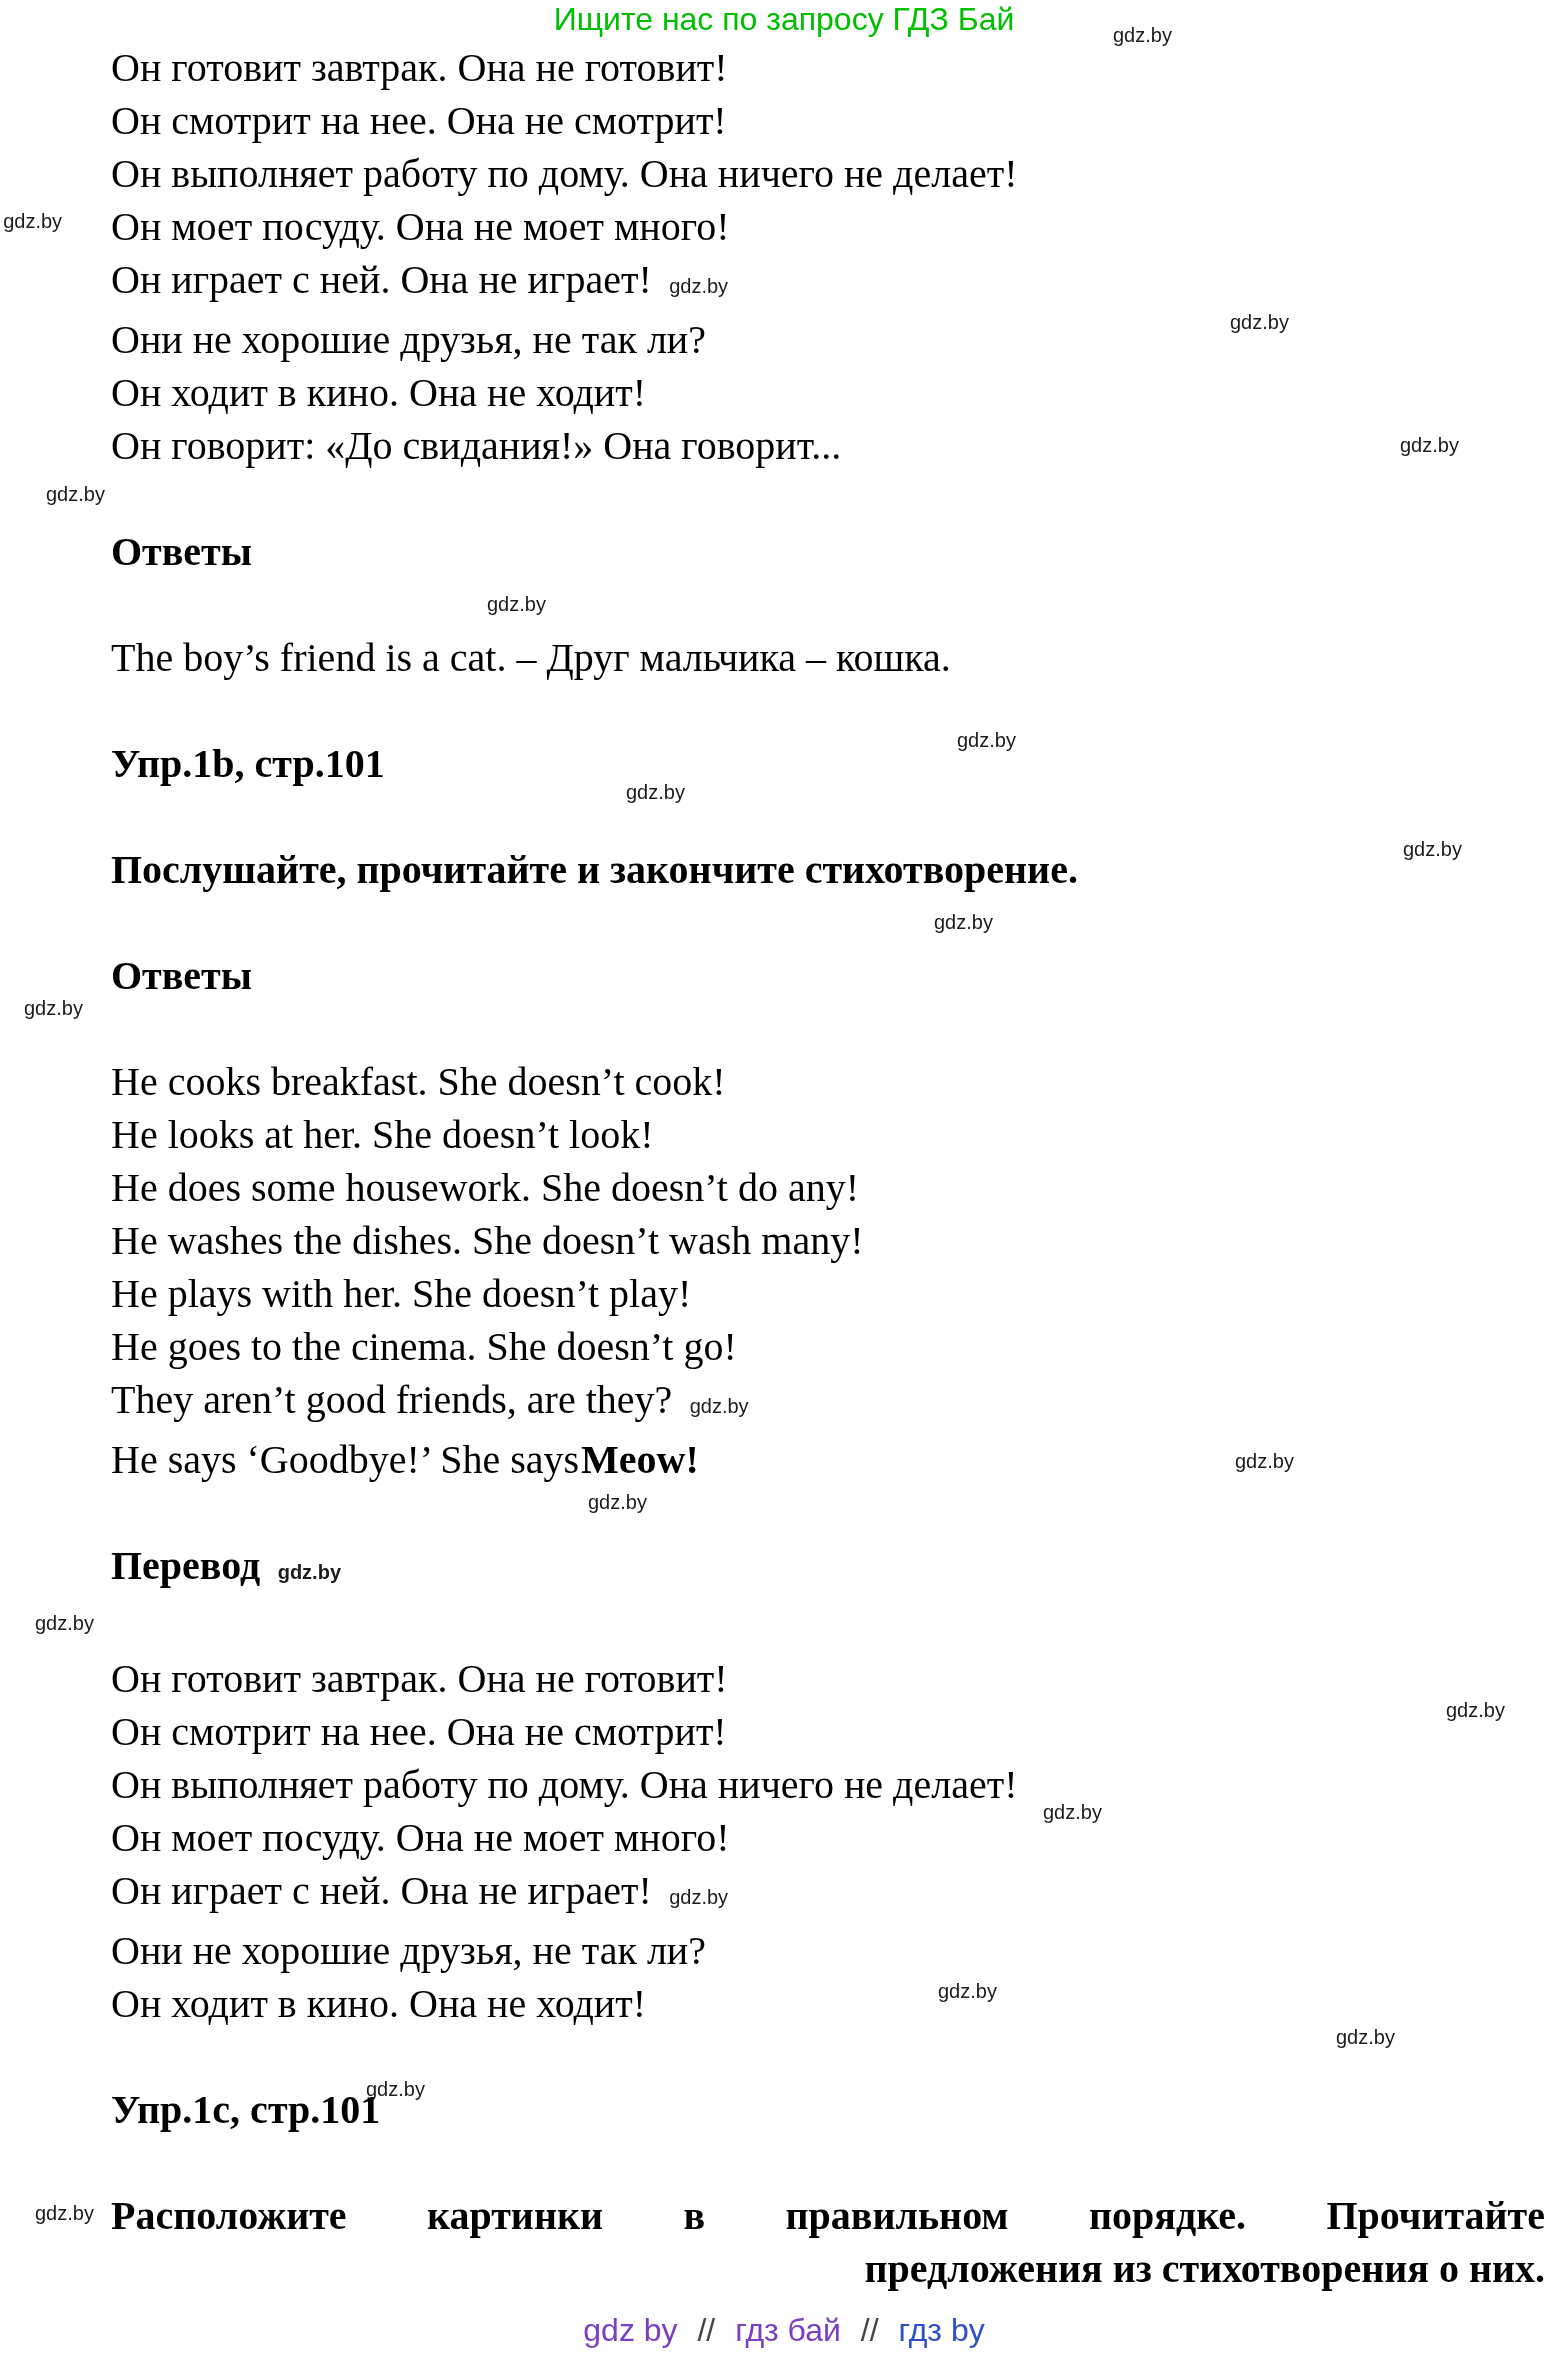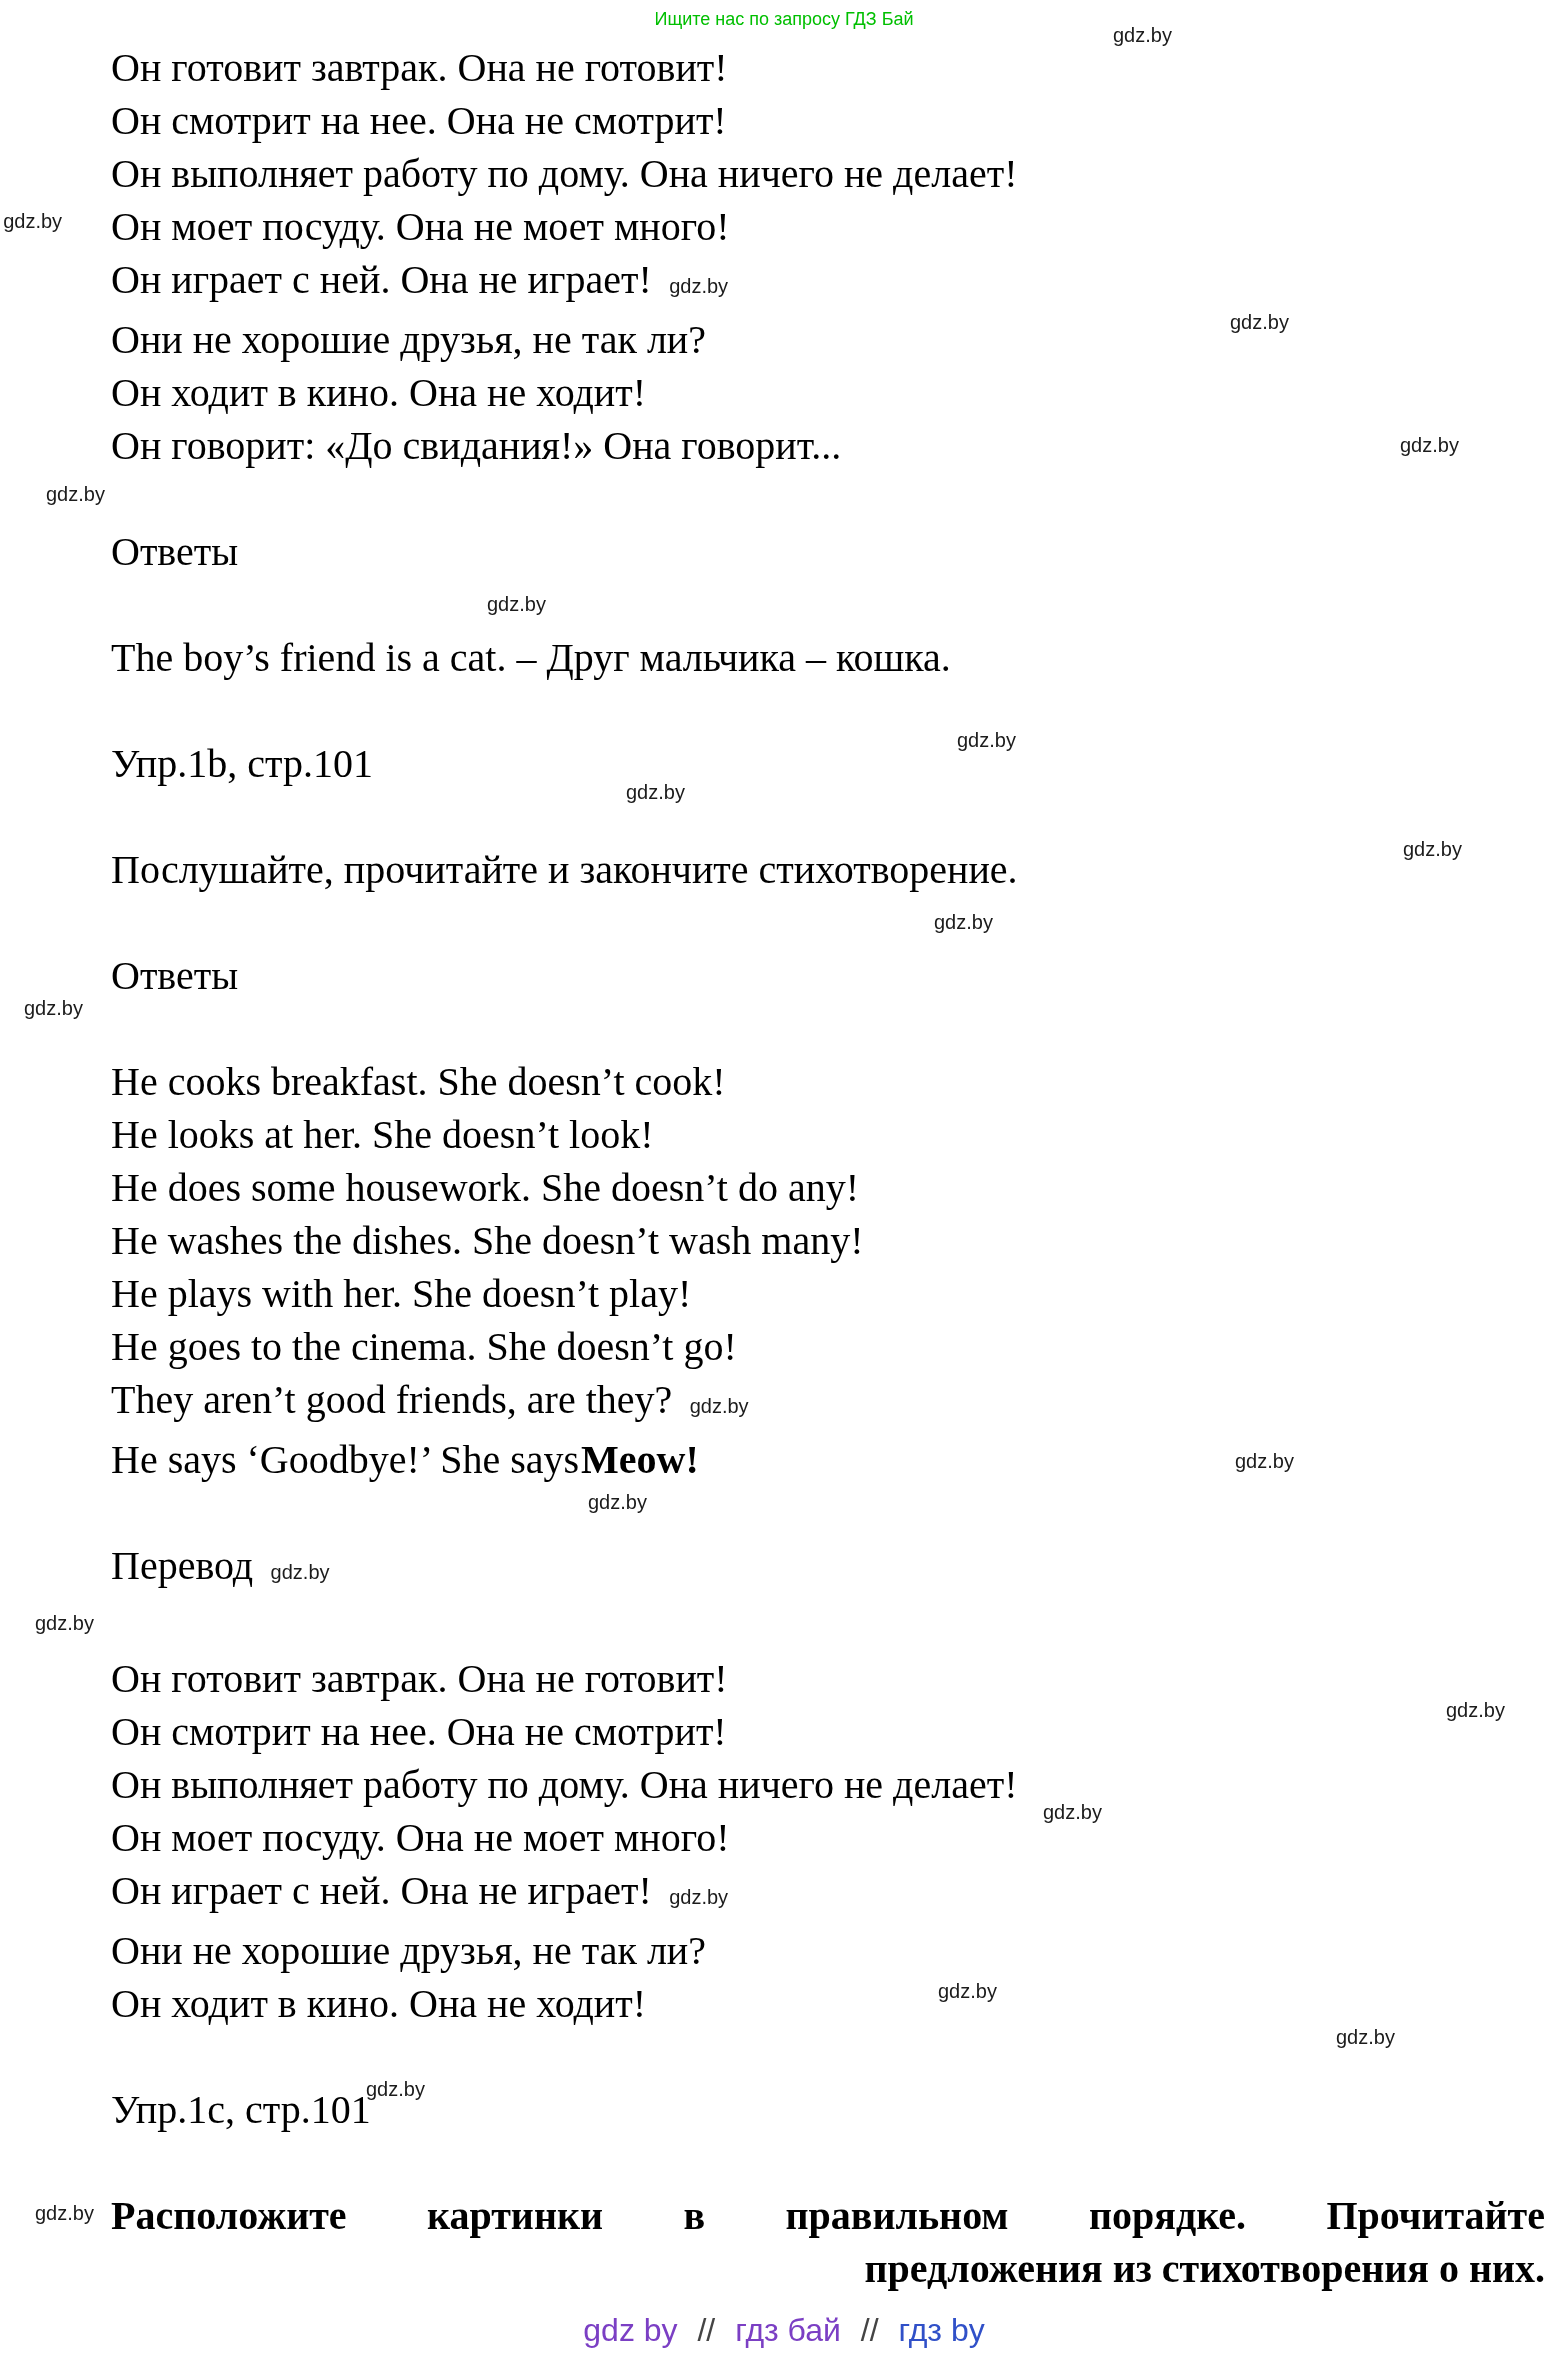--- a/index.html
+++ b/index.html
@@ -14,21 +14,21 @@
     color: #000000;
     overflow: hidden;
   }
   .banner {
     position: absolute;
     top: 1.6px;
     left: 0;
     width: 100%;
     text-align: center;
     font-family: "Liberation Sans", sans-serif;
-    font-size: 18px;
+    font-size: 32px;
     line-height: 35px;
     color: #00bf00;
   }
   .wm {
     position: absolute;
     font-family: "Liberation Sans", sans-serif;
     font-size: 20px;
     color: #1c1c1c;
     white-space: nowrap;
   }
@@ -39,21 +39,21 @@
     margin-left: 17.4px;
     white-space: nowrap;
   }
   .content {
     position: absolute;
     top: 41px;
     left: 111px;
     width: 1434px;
   }
   .line { line-height: 53px; white-space: nowrap; }
-  .heading { font-weight: normal; line-height: 53px; white-space: nowrap; margin-top: 45px; }
+  .heading { font-weight: bold; line-height: 53px; white-space: nowrap; margin-top: 45px; }
   .sec { margin-bottom: 53px; }
   .bold-tail { font-weight: bold; margin-left: 2px; }
   .task-para {
     margin-left: -107px;
     width: 1541px;
     font-weight: bold;
   }
   .jline {
     line-height: 53px;
     text-indent: 107px;

